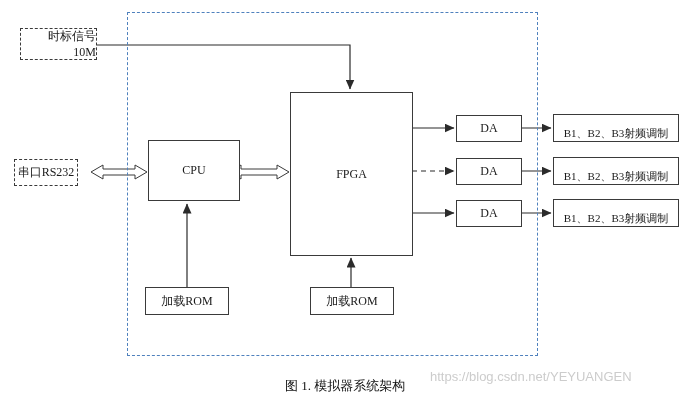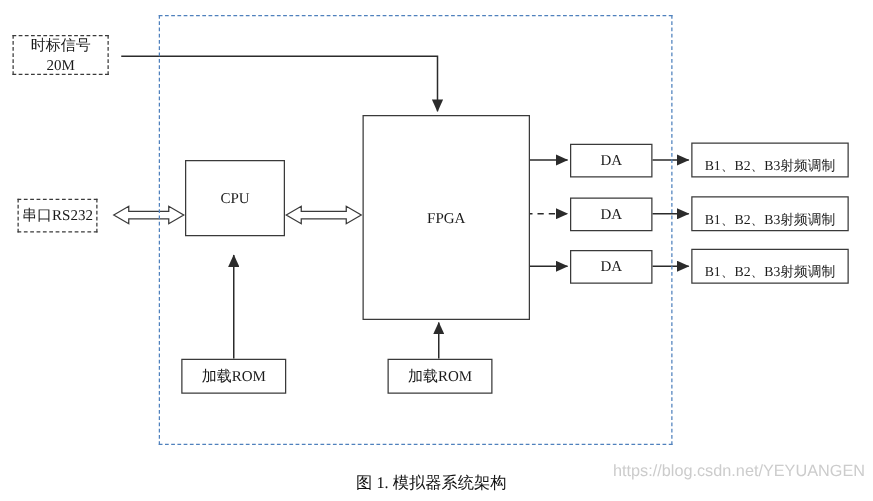--- a/index.html
+++ b/index.html
@@ -22,37 +22,37 @@
     background:#ffffff;
     display:flex;align-items:center;justify-content:center;
     text-align:center;
     font-size:12px;
     line-height:1.35;
     white-space:nowrap;
     box-sizing:border-box;
   }
   .box.dashed{border-style:dashed;}
   .two-line{flex-direction:column;}
-  .n-time  {left:10px;  top:28px;  width:77px;  height:32px;}
+  .n-time  {left:20px;  top:28px;  width:77px;  height:32px;align-items:flex-end;}
   .n-serial{left:14px;  top:159px; width:64px;  height:27px;}
-  .n-cpu   {left:148px; top:128px; width:80px;  height:61px;}
-  .n-fpga  {left:290px; top:92px;  width:134px; height:164px;justify-content:center;}
+  .n-cpu   {left:148px; top:140px; width:92px;  height:61px;}
+  .n-fpga  {left:290px; top:92px;  width:123px; height:164px;justify-content:center;}
   .n-rom1  {left:145px; top:287px; width:84px;  height:28px;}
   .n-rom2  {left:310px; top:287px; width:84px;  height:28px;}
   .n-da    {left:456px; width:66px; height:27px;}
   .n-da1{top:115px;} .n-da2{top:158px;} .n-da3{top:200px;}
   .n-rf    {left:553px; width:126px; height:28px; font-size:11px;align-items:flex-end;}
   .n-rf1{top:114px;} .n-rf2{top:157px;} .n-rf3{top:199px;}
   .caption{
     position:absolute;left:215px;top:377px;width:260px;
     text-align:center;font-size:13px;color:#111111;
   }
   .watermark{
     position:absolute;left:430px;top:369px;width:262px;
-    text-align:right;font-size:13px;color:#cccccc;
+    text-align:left;font-size:13px;color:#cccccc;
     font-family:"Liberation Sans","DejaVu Sans",sans-serif;
   }
 </style>
 </head>
 <body>
 
 <div class="canvas">
 
   <svg class="wires" viewBox="0 0 698 401" xmlns="http://www.w3.org/2000/svg">
     <defs>
@@ -77,21 +77,21 @@
 
     <line x1="511" y1="128" x2="551" y2="128" stroke="#2b2b2b" stroke-width="1.2" marker-end="url(#arr)"></line>
     <line x1="511" y1="171" x2="551" y2="171" stroke="#2b2b2b" stroke-width="1.2" marker-end="url(#arr)"></line>
     <line x1="511" y1="213" x2="551" y2="213" stroke="#2b2b2b" stroke-width="1.2" marker-end="url(#arr)"></line>
   </svg>
 
   <div class="boundary"></div>
 
   <div class="box dashed two-line n-time">
     <span>时标信号</span>
-    <span>20M</span>
+    <span>10M</span>
   </div>
 
   <div class="box dashed n-serial">
     <span>串口RS232</span>
   </div>
 
   <div class="box n-cpu">
     <span>CPU</span>
   </div>
 

